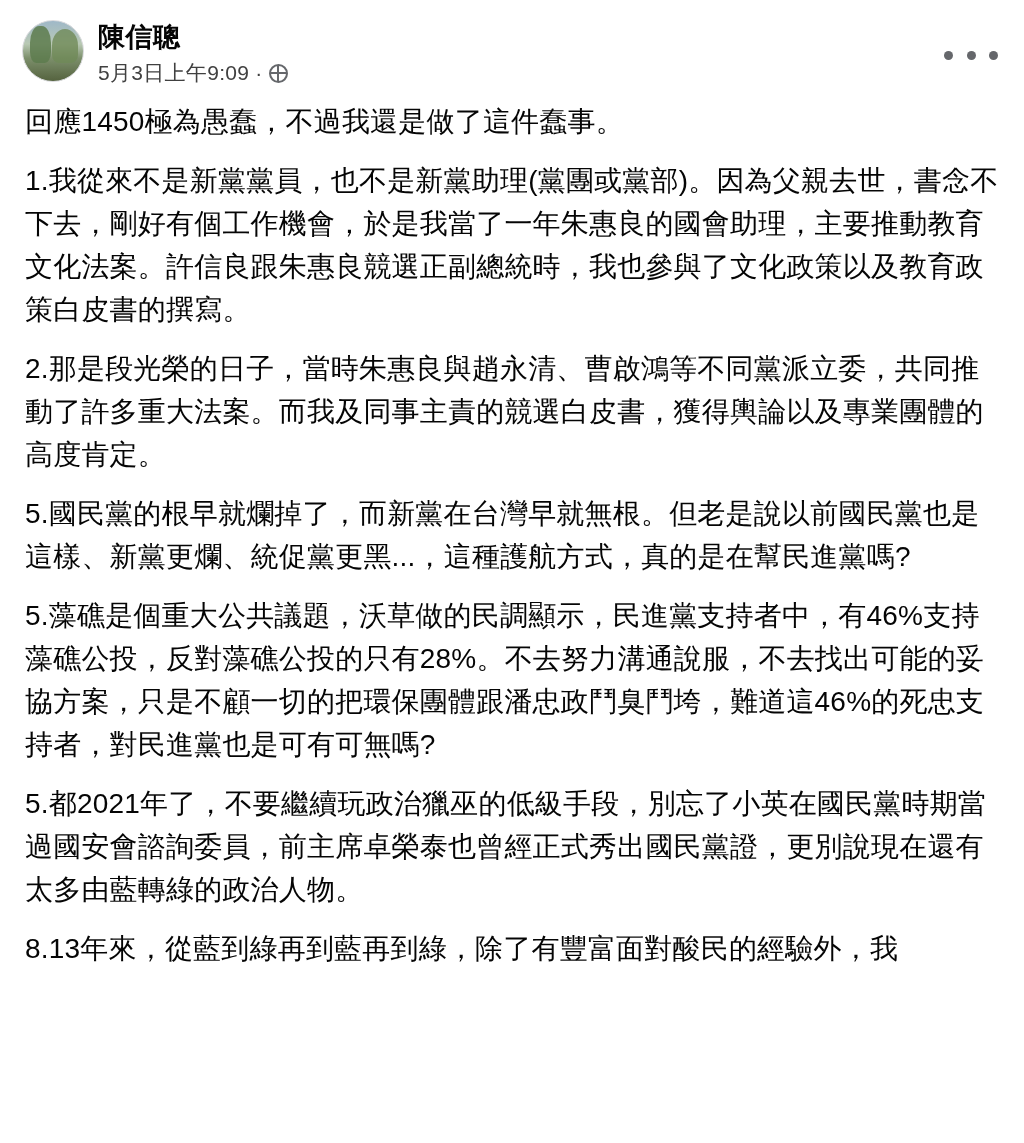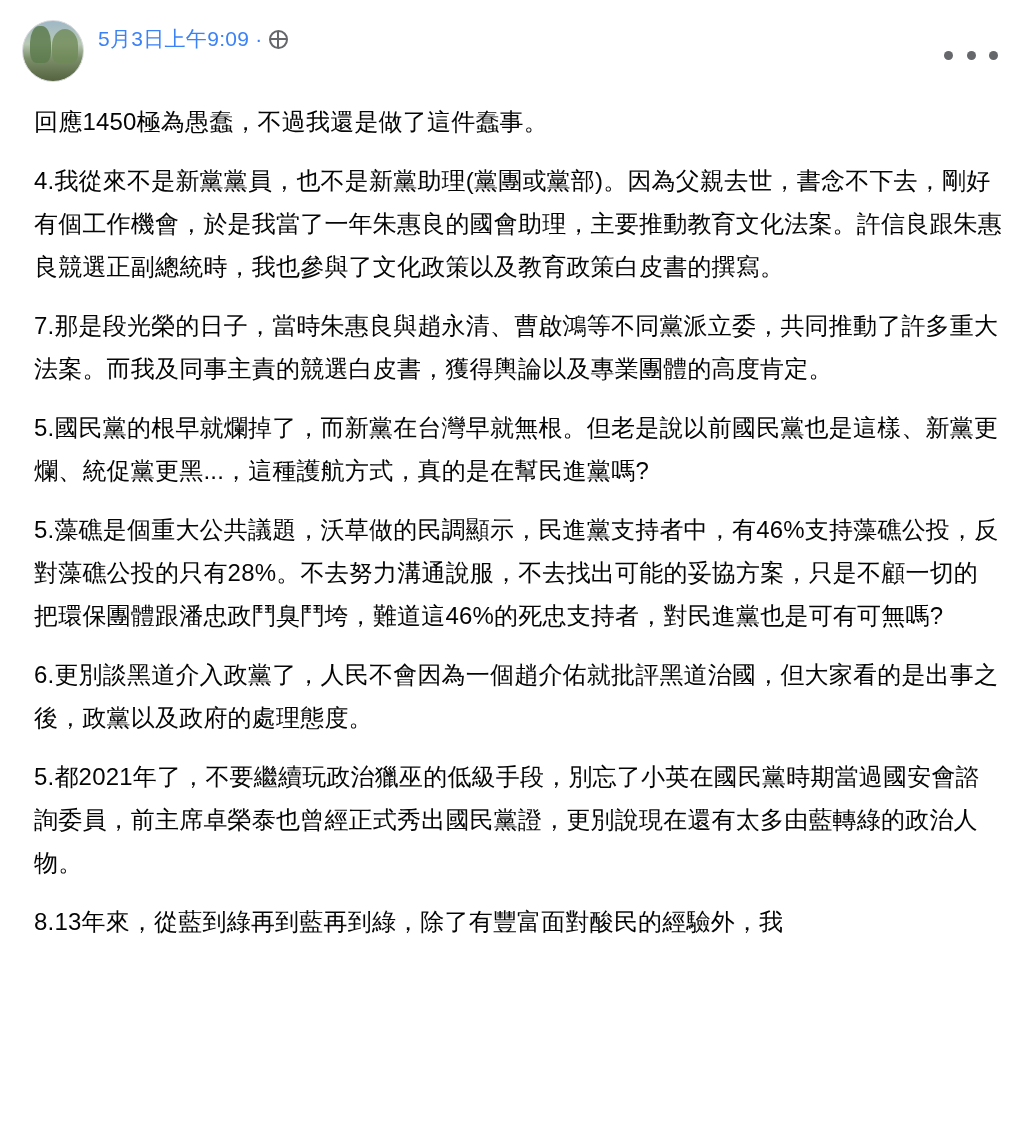--- a/index.html
+++ b/index.html
@@ -72,21 +72,21 @@
     font-size: 27px;
     font-weight: bold;
     line-height: 34px;
     color: #050505;
     letter-spacing: .5px;
   }
   .meta {
     display: flex;
     align-items: center;
     font-size: 21px;
-    color: #3b82f6;
+    color: #404040;
     line-height: 28px;
     margin-top: 5px;
     letter-spacing: .3px;
   }
   .meta .sep {
     margin: 0 6px;
   }
   .globe-icon {
     display: inline-block;
     width: 19px;
@@ -131,57 +131,57 @@
     width: 9px;
     height: 9px;
     border-radius: 50%;
     background: #65676b;
     display: block;
   }
   .post-body {
     margin-top: 6px;
   }
   .post-body p {
-    margin: 0 0 16px 12px;
-    font-size: 24px;
+    margin: 0 0 16px 3px;
+    font-size: 28px;
     line-height: 43px;
     color: #050505;
     letter-spacing: .2px;
     text-align: left;
     word-break: break-all;
   }
   .post-body p:last-child {
     margin-bottom: 0;
   }
 </style>
 </head>
 <body>
 
 <div class="post">
 
   <div class="post-header">
     <div class="avatar"></div>
     <div class="header-text">
+      <div class="author">陳信聰</div>
       <div class="meta">
         <span>5月3日上午9:09</span>
         <span class="sep">·</span>
         <span class="globe-icon"></span>
       </div>
     </div>
     <div class="more-button">
       <span></span>
       <span></span>
       <span></span>
     </div>
   </div>
 
   <div class="post-body">
     <p>回應1450極為愚蠢，不過我還是做了這件蠢事。</p>
-    <p>4.我從來不是新黨黨員，也不是新黨助理(黨團或黨部)。因為父親去世，書念不下去，剛好有個工作機會，於是我當了一年朱惠良的國會助理，主要推動教育文化法案。許信良跟朱惠良競選正副總統時，我也參與了文化政策以及教育政策白皮書的撰寫。</p>
-    <p>7.那是段光榮的日子，當時朱惠良與趙永清、曹啟鴻等不同黨派立委，共同推動了許多重大法案。而我及同事主責的競選白皮書，獲得輿論以及專業團體的高度肯定。</p>
+    <p>1.我從來不是新黨黨員，也不是新黨助理(黨團或黨部)。因為父親去世，書念不下去，剛好有個工作機會，於是我當了一年朱惠良的國會助理，主要推動教育文化法案。許信良跟朱惠良競選正副總統時，我也參與了文化政策以及教育政策白皮書的撰寫。</p>
+    <p>2.那是段光榮的日子，當時朱惠良與趙永清、曹啟鴻等不同黨派立委，共同推動了許多重大法案。而我及同事主責的競選白皮書，獲得輿論以及專業團體的高度肯定。</p>
     <p>5.國民黨的根早就爛掉了，而新黨在台灣早就無根。但老是說以前國民黨也是這樣、新黨更爛、統促黨更黑...，這種護航方式，真的是在幫民進黨嗎?</p>
     <p>5.藻礁是個重大公共議題，沃草做的民調顯示，民進黨支持者中，有46%支持藻礁公投，反對藻礁公投的只有28%。不去努力溝通說服，不去找出可能的妥協方案，只是不顧一切的把環保團體跟潘忠政鬥臭鬥垮，難道這46%的死忠支持者，對民進黨也是可有可無嗎?</p>
-    <p>6.更別談黑道介入政黨了，人民不會因為一個趙介佑就批評黑道治國，但大家看的是出事之後，政黨以及政府的處理態度。</p>
     <p>5.都2021年了，不要繼續玩政治獵巫的低級手段，別忘了小英在國民黨時期當過國安會諮詢委員，前主席卓榮泰也曾經正式秀出國民黨證，更別說現在還有太多由藍轉綠的政治人物。</p>
     <p>8.13年來，從藍到綠再到藍再到綠，除了有豐富面對酸民的經驗外，我</p>
   </div>
 
 </div>
 
 </body></html>

